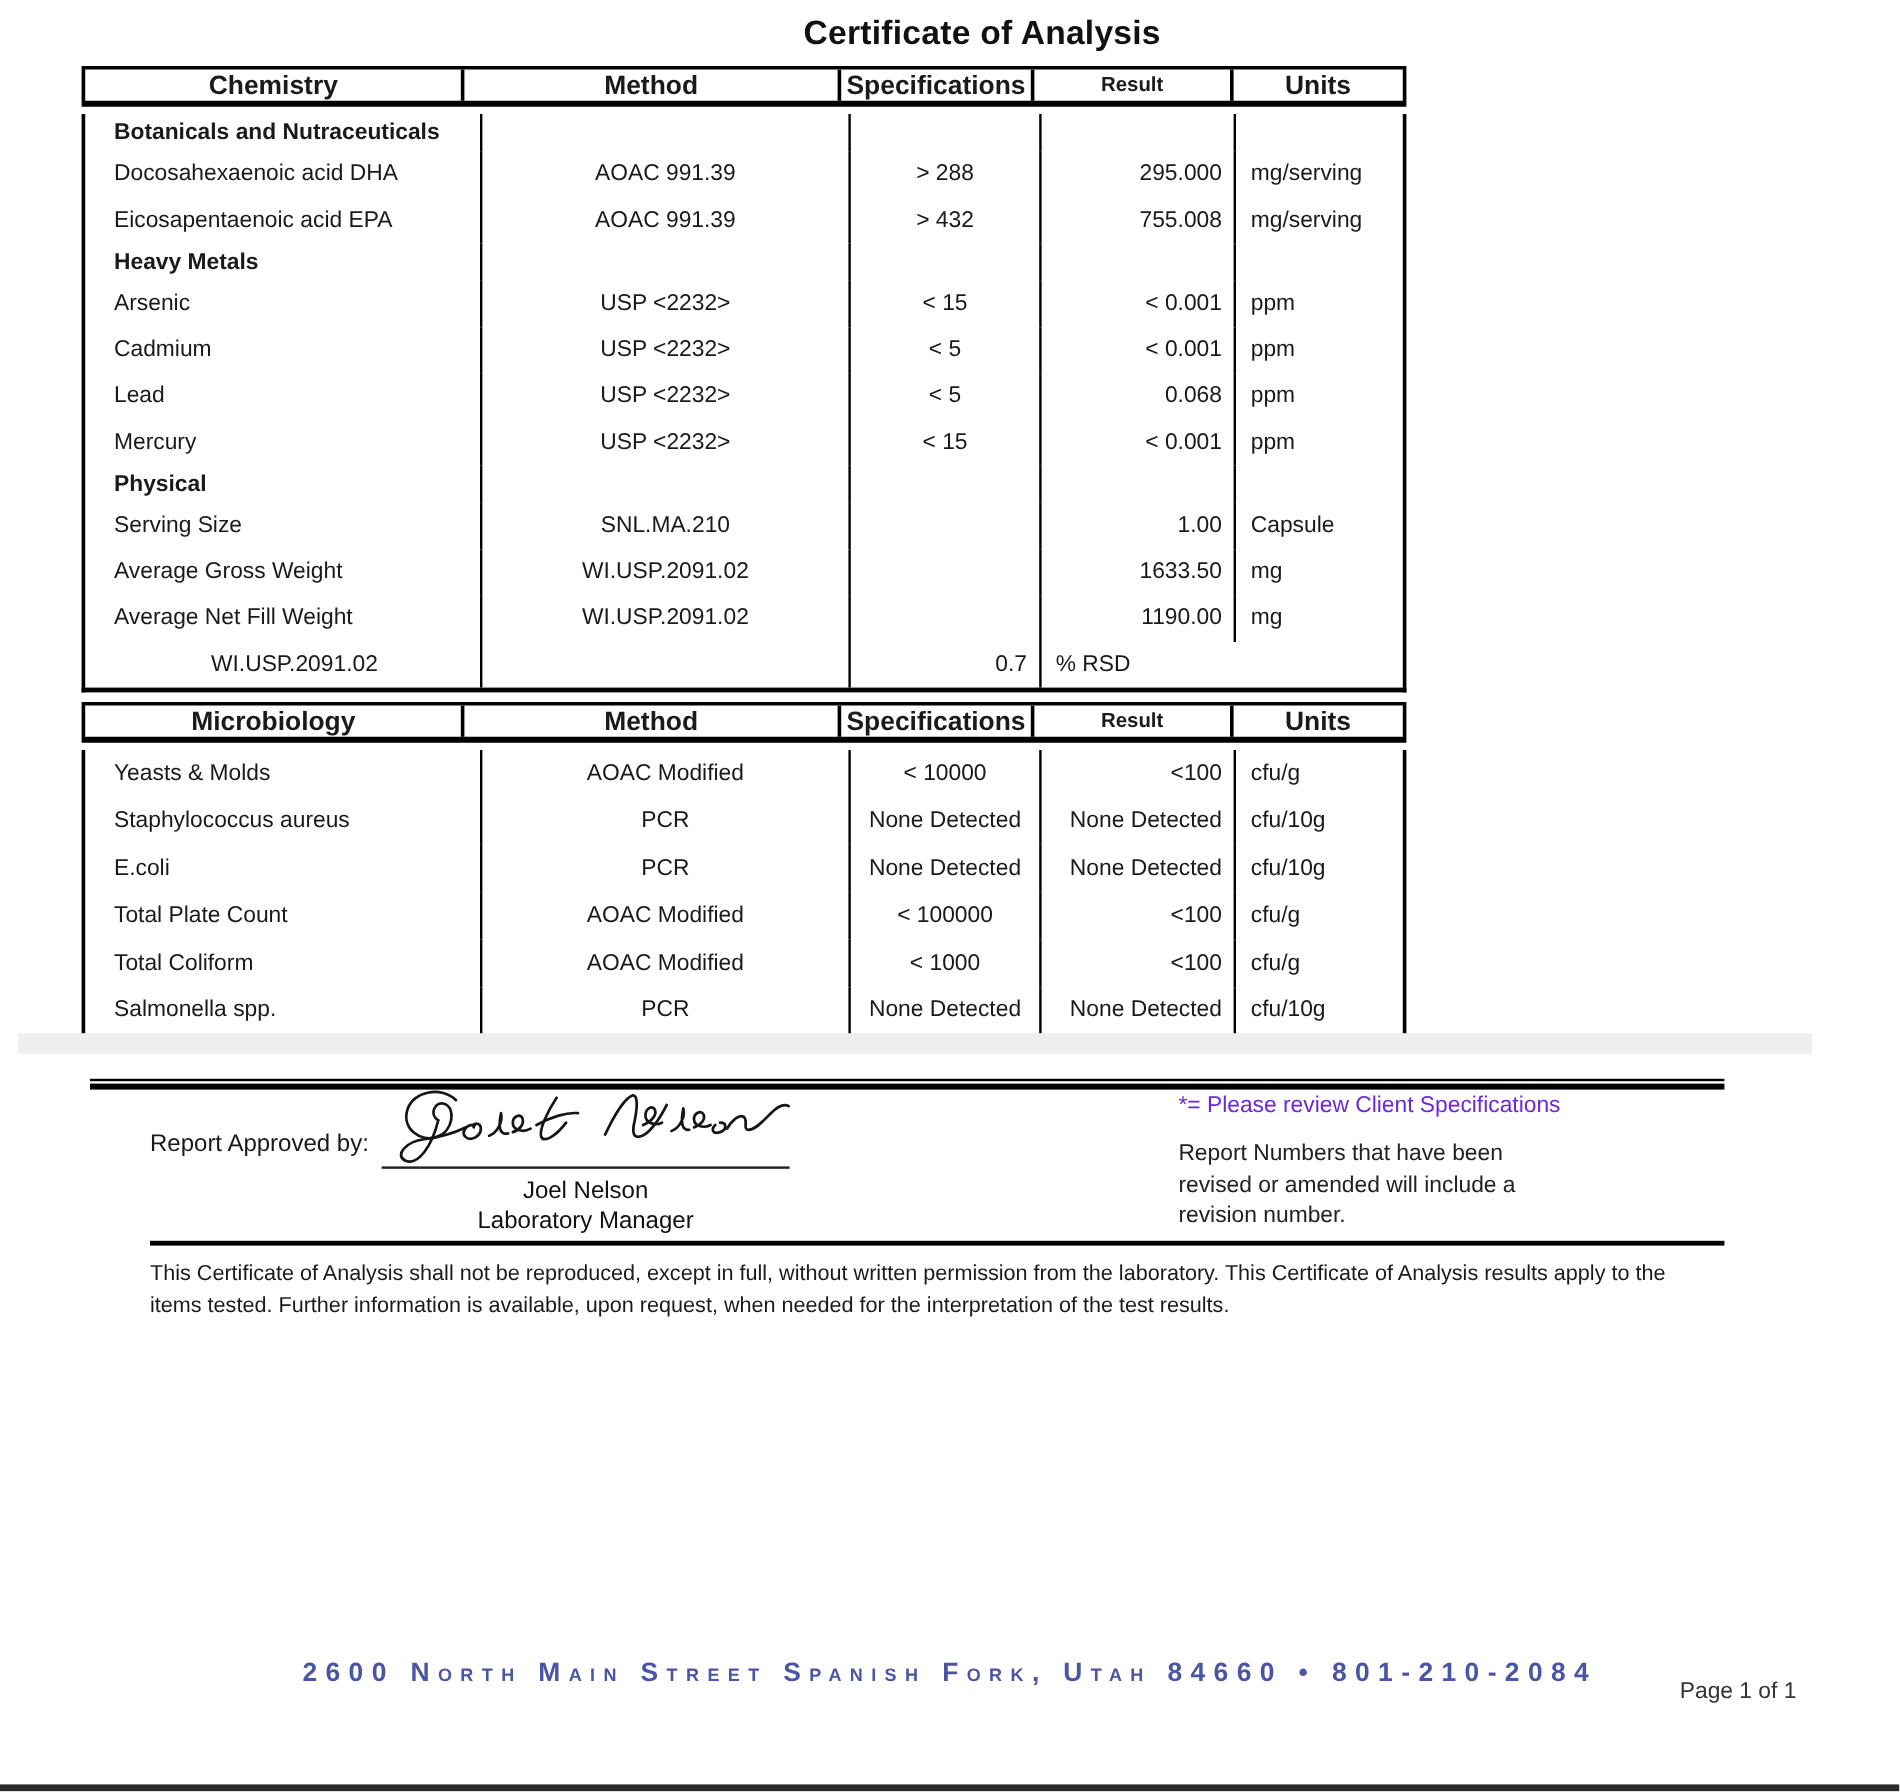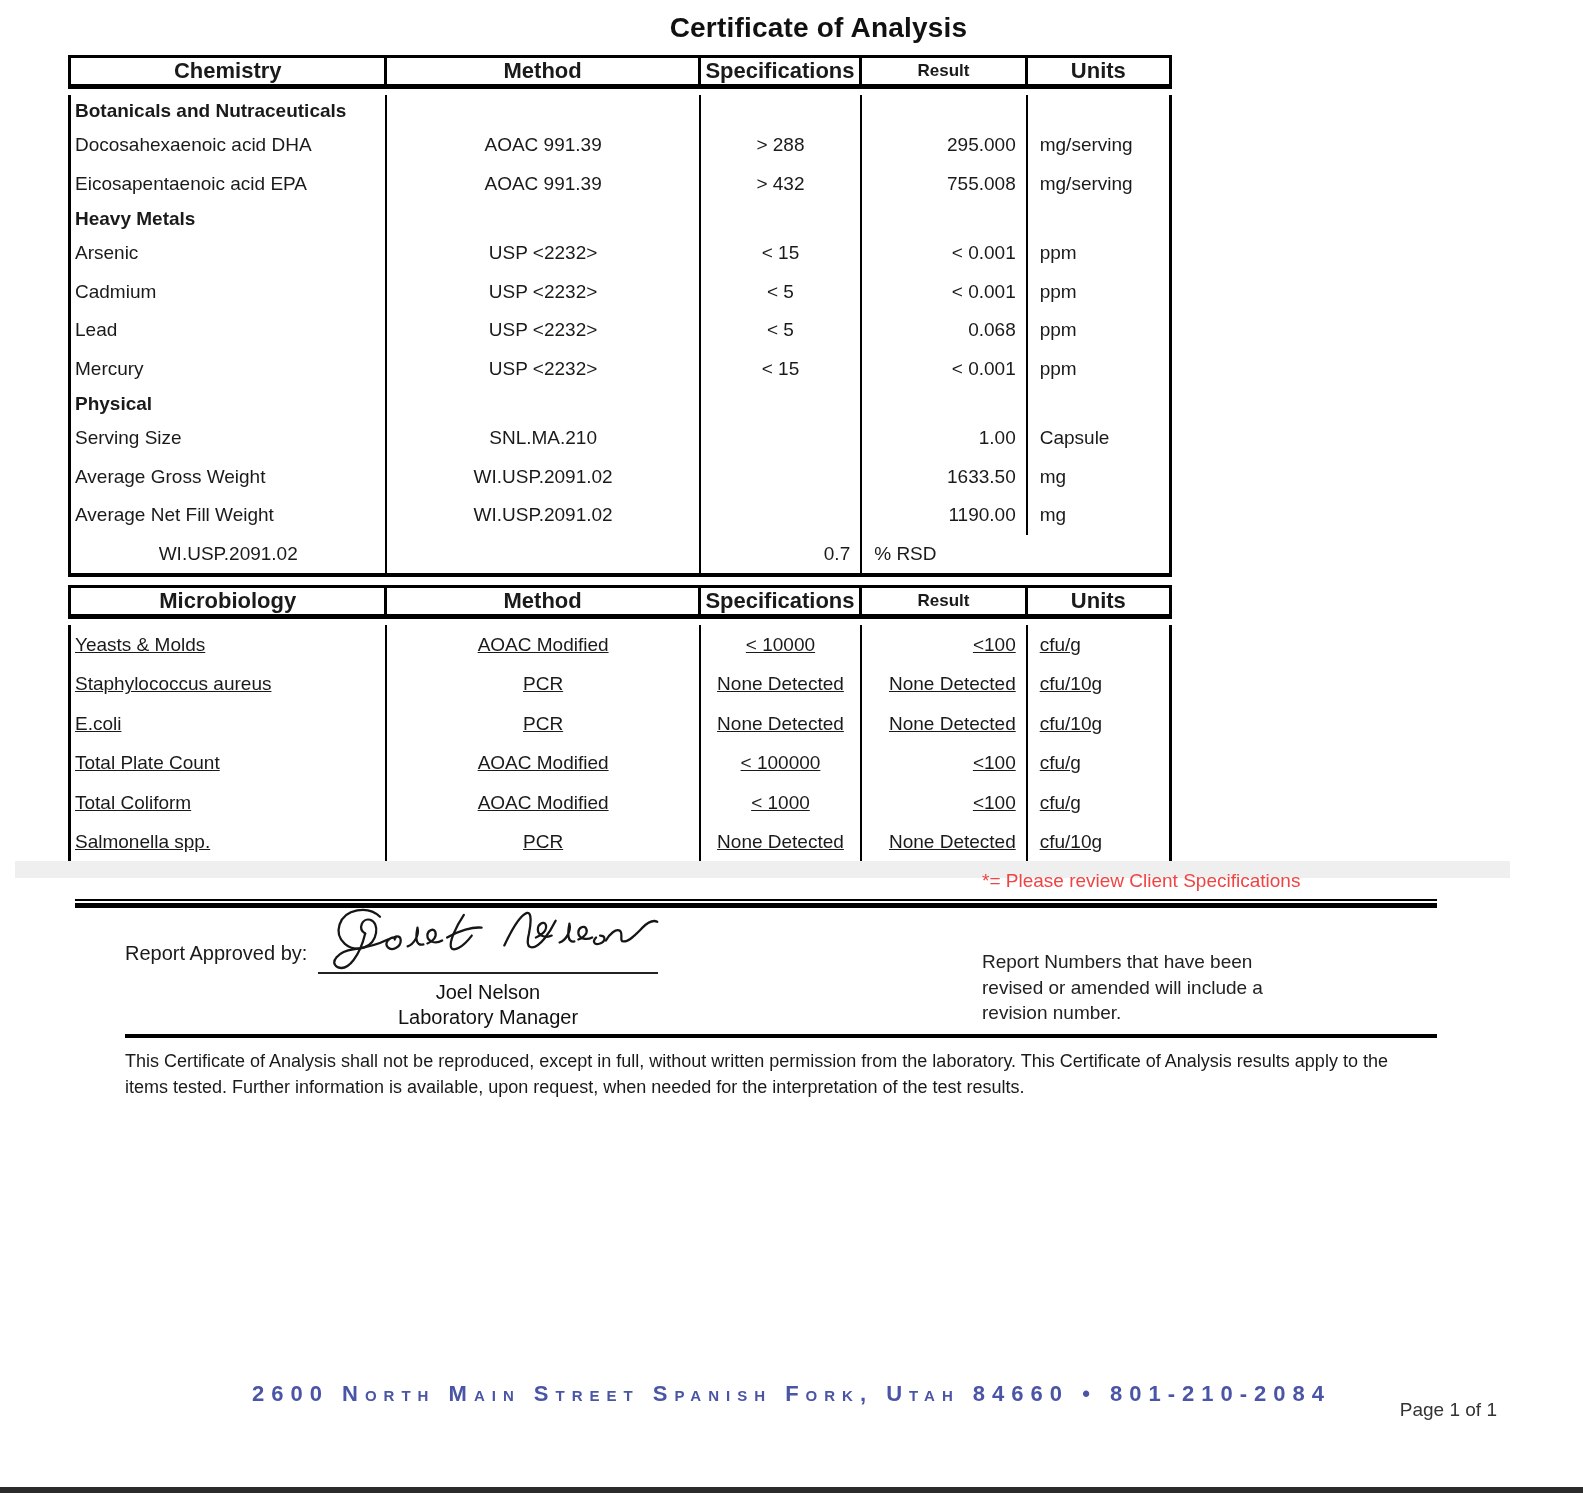--- a/index.html
+++ b/index.html
@@ -23,41 +23,41 @@
     display:flex;align-items:center;justify-content:center;box-sizing:border-box;
   }
   .th:not(:last-child){border-right:3px solid #000;}
   .th-small{font-size:17px;}
   .tbody{
     margin-top:6px;border-left:3px solid #000;border-right:3px solid #000;border-bottom:4px solid #000;
     box-sizing:border-box;background:#fff;
   }
   .tr{
     display:grid;grid-template-columns:392fr 388fr 200fr 205fr 175fr;
-    height:38.5px;align-items:center;box-sizing:border-box;
-  }
-  .micro .tr{height:39.5px;text-decoration:underline;}
+    height:38.5px;align-items:center;box-sizing:border-box;padding-left:20px;
+  }
+  .micro .tr{height:39.5px;}
   .tr.row-section{height:31px;font-weight:700;}
   .td{font-size:19px;height:100%;display:flex;align-items:center;box-sizing:border-box;overflow:hidden;white-space:nowrap;}
   .td:not(:last-child){border-right:2px solid #000;}
   .td-name{padding-left:4px;justify-content:flex-start;}
   .td-method,.td-spec{justify-content:center;}
   .td-result{justify-content:flex-end;padding-right:10px;}
   .td-units{justify-content:flex-start;padding-left:12px;}
   
   .gray-band{position:absolute;left:15px;top:861px;width:1495px;height:17px;background:#efefef;}
   .rule-double{position:absolute;left:75px;top:899px;width:1362px;height:9px;box-sizing:border-box;
     border-top:2px solid #000;border-bottom:5px solid #000;background:transparent;}
   .rule-solid{position:absolute;left:125px;top:1034px;width:1312px;height:4px;background:#000;}
   
   .approve-label{position:absolute;left:125px;top:942px;font-size:20px;color:#1a1a1a;}
   .sig-svg{position:absolute;left:318px;top:903px;width:345px;height:74px;}
   .sig-underline{position:absolute;left:318px;top:972px;width:340px;height:2px;background:#222;}
   .sig-block{position:absolute;left:318px;top:980px;width:340px;text-align:center;font-size:20px;line-height:25px;color:#111;}
-  .note-asterisk{position:absolute;left:982px;top:870px;font-size:19px;color:#ef4444;}
+  .note-asterisk{position:absolute;left:982px;top:911px;font-size:19px;color:#6d28d9;}
   .note-revision{position:absolute;left:982px;top:949px;width:312px;font-size:19px;line-height:25.5px;color:#222;}
   
   .disclaimer{position:absolute;left:125px;top:1048px;width:1300px;font-size:18px;line-height:26px;color:#1a1a1a;}
   .disclaimer div{margin:0;}
   
   .footer-address{
     position:absolute;left:0;top:1381px;width:100%;text-align:center;
     font-variant:small-caps;letter-spacing:7px;font-size:22px;font-weight:600;
   }
   .page-number{position:absolute;right:86px;top:1399px;font-size:19px;color:#333;}

